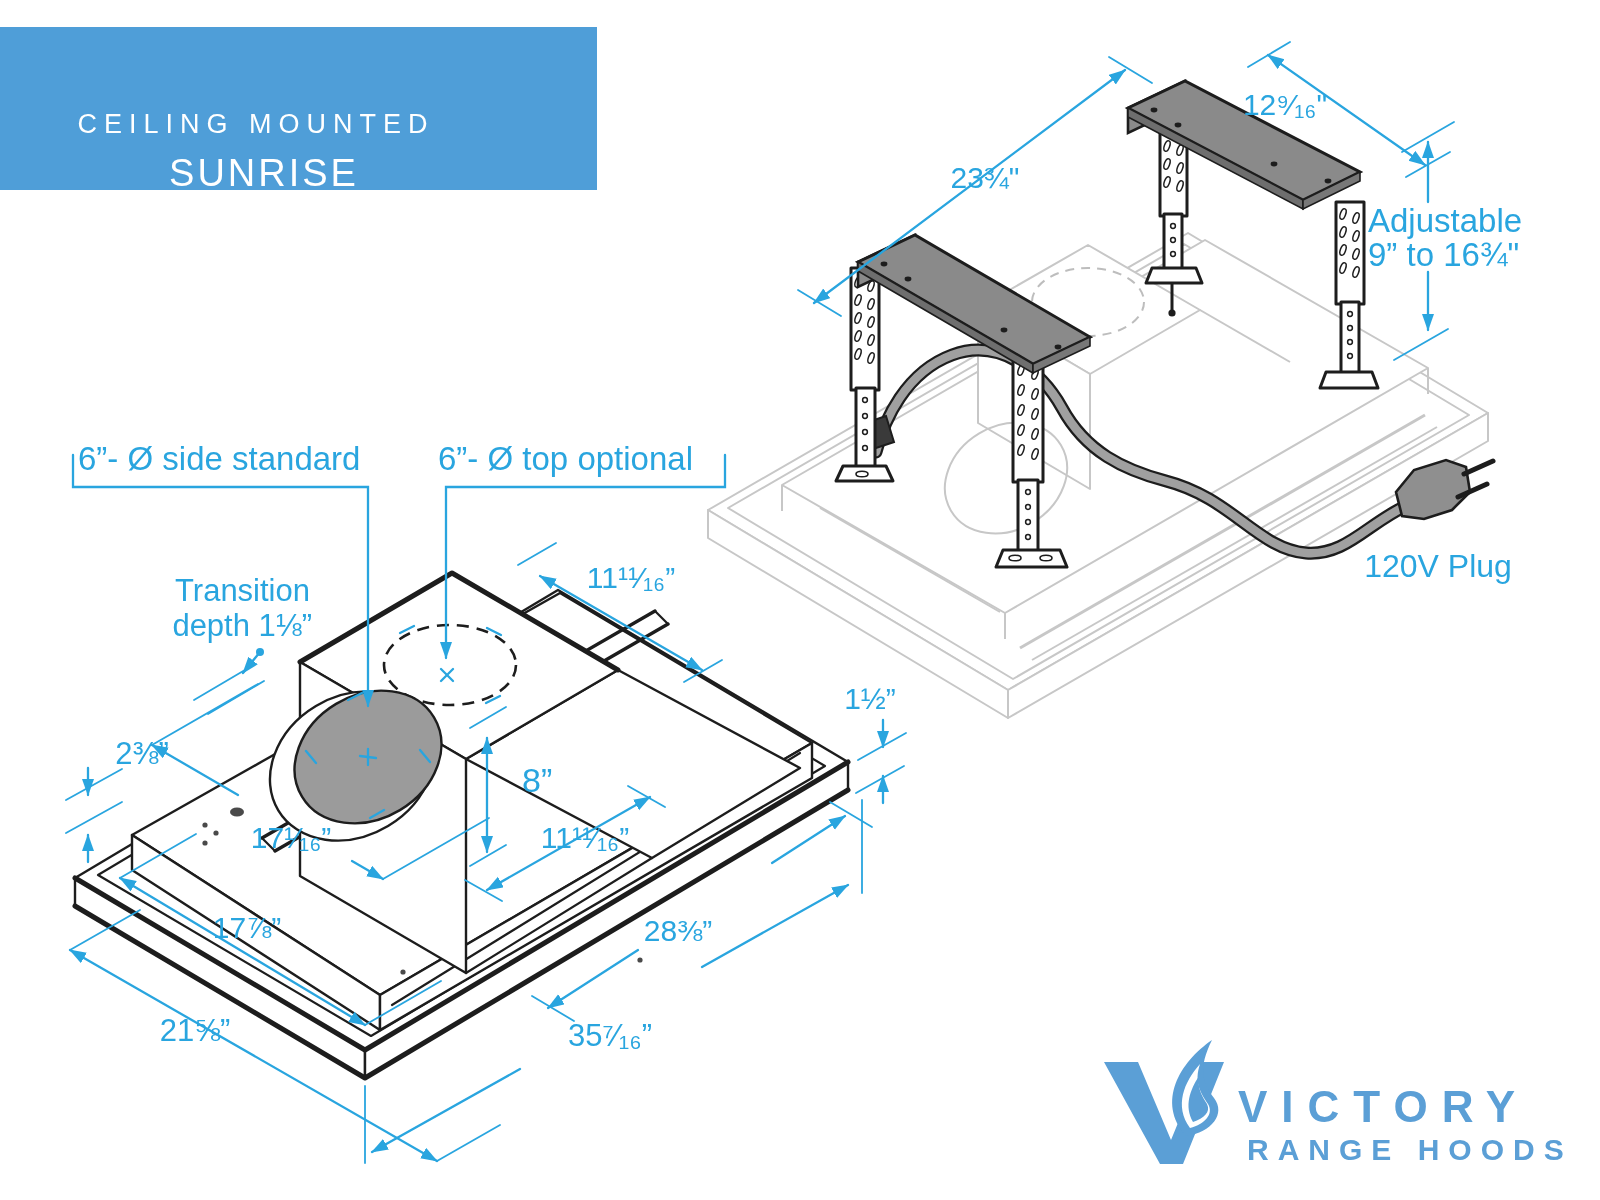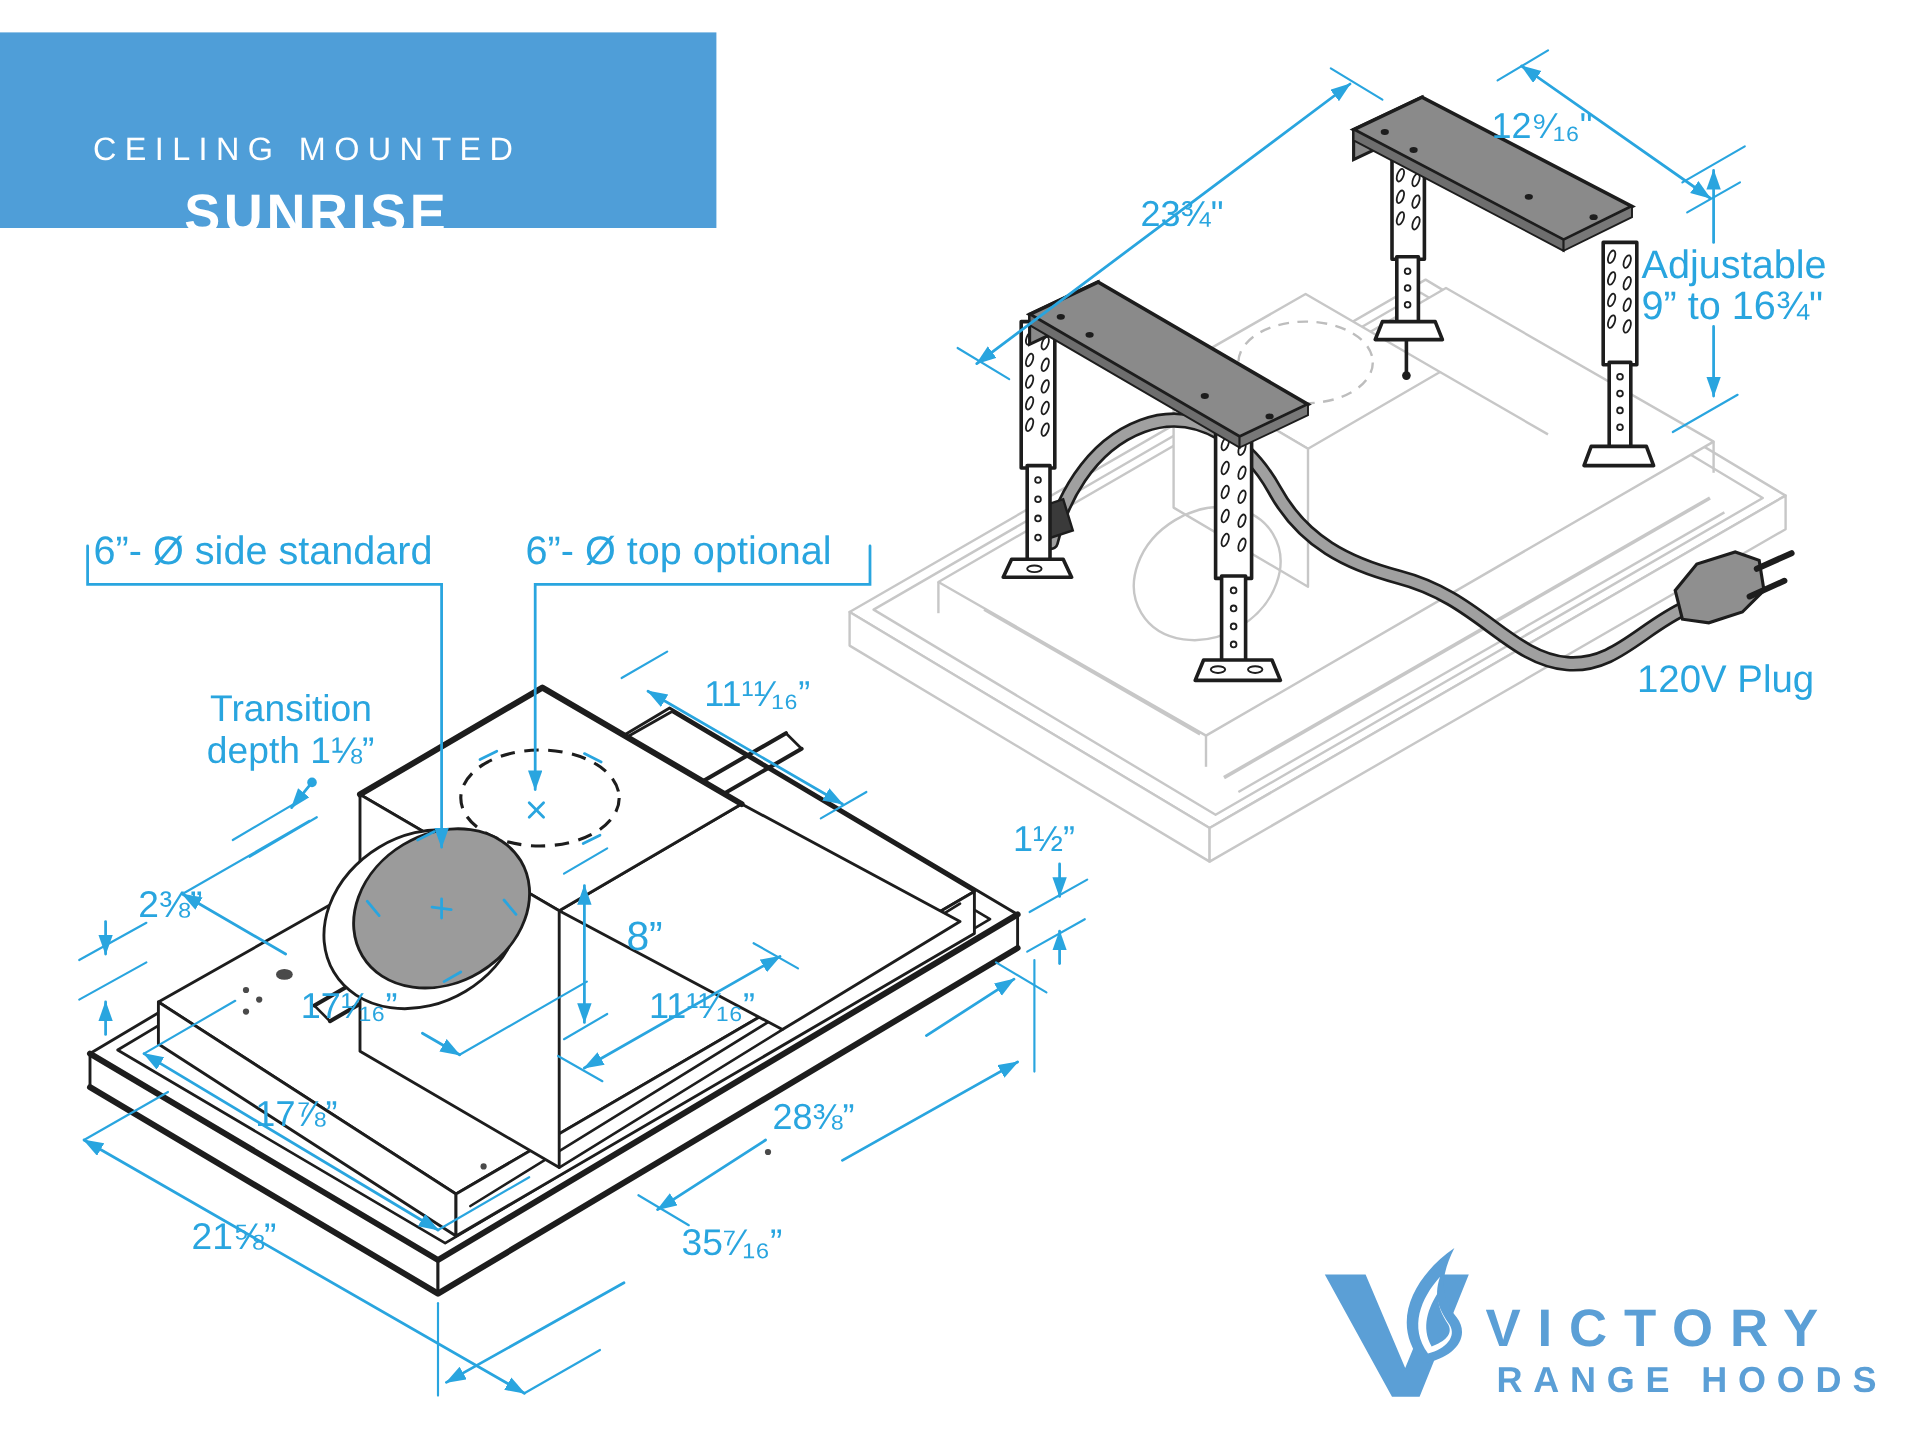--- a/index.html
+++ b/index.html
@@ -2,21 +2,21 @@
 <html><head>
 <meta charset="utf-8">
 <style>
   html,body{margin:0;padding:0;background:#fff;}
   #stage{position:relative;width:1600px;height:1200px;background:#fff;overflow:hidden;
          font-family:"Liberation Sans",sans-serif;}
   
   #banner{position:absolute;left:0;top:27px;width:597px;height:163px;background:#4F9ED8;}
   #banner .inner{position:absolute;left:0;top:0;width:512px;text-align:center;color:#fff;margin-top:46px;}
   #banner .eyebrow{margin-top:36px;font-size:27px;font-weight:400;letter-spacing:7px;}
-  #banner .title{margin-top:12px;font-size:45px;font-weight:700;letter-spacing:3px;padding-left:16px;}
+  #banner .title{margin-top:12px;font-size:38px;font-weight:400;letter-spacing:3px;padding-left:16px;}
   svg{position:absolute;left:0;top:0;}
   
   .k  {stroke:#1d1d1d;fill:none;stroke-width:2.2;stroke-linejoin:round;stroke-linecap:round;}
   .kb {stroke:#1d1d1d;fill:none;stroke-width:5;stroke-linejoin:round;stroke-linecap:round;}
   .k3 {stroke:#1d1d1d;fill:none;stroke-width:3.4;stroke-linejoin:round;stroke-linecap:round;}
   .kf {stroke:#1d1d1d;fill:#ffffff;stroke-width:2.4;stroke-linejoin:round;}
   .kf3{stroke:#1d1d1d;fill:#ffffff;stroke-width:3;stroke-linejoin:round;}
   .dash{stroke:#1d1d1d;fill:none;stroke-width:2.6;stroke-dasharray:12 8;}
   .g  {stroke:#c7c7c7;fill:none;stroke-width:2;stroke-linejoin:round;}
   .g3 {stroke:#c7c7c7;fill:none;stroke-width:3;stroke-linejoin:round;}

